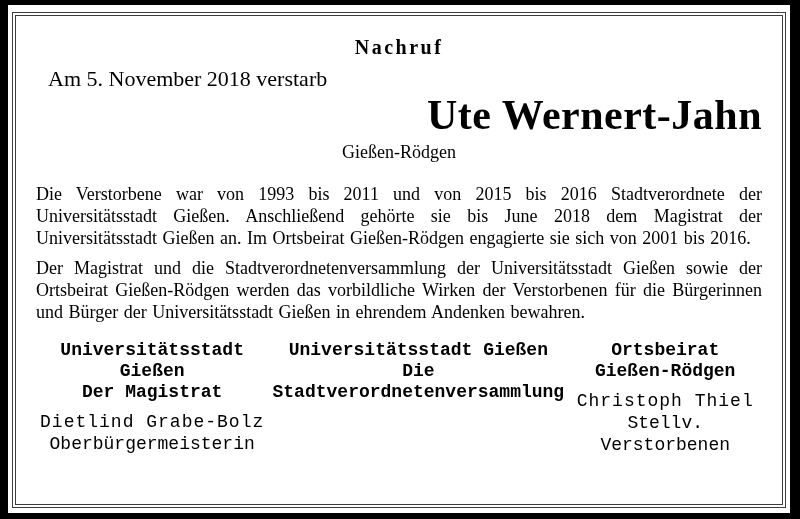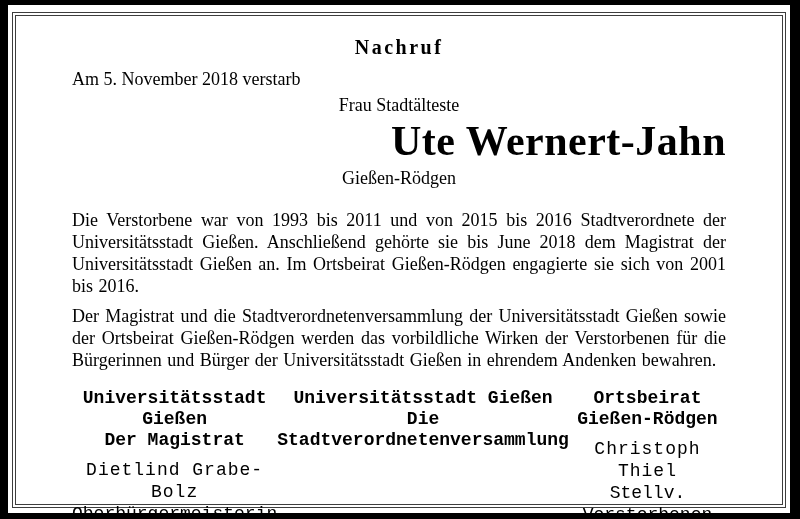--- a/index.html
+++ b/index.html
@@ -22,32 +22,33 @@
     top: 5px; left: 8px; right: 10px; bottom: 6px;
     background: #ffffff;
   }
   
   .notice {
     position: absolute;
     top: 7px; left: 4px; right: 4px; bottom: 5px;
     box-sizing: border-box;
     border: 4px double #3d3d3d;
     background: #ffffff;
-    padding: 0 56px;
+    padding: 0 20px;
   }
   .heading {
     text-align: center;
     font-weight: bold;
     font-size: 20px; line-height: 21px;
     letter-spacing: 2.5px;
     margin-top: 21px;
   }
   .date-line {
-    font-size: 18px; line-height: 22px;
+    font-size: 22px; line-height: 22px;
     margin-top: 10px;
+    margin-left: 12px;
   }
   .salutation {
     text-align: center;
     font-size: 18px; line-height: 22px;
     margin-top: 4px;
   }
   .deceased {
     text-align: right;
     font-weight: bold;
     font-size: 42px; line-height: 46px;
@@ -81,21 +82,20 @@
 <body>
 
 <div class="frame">
   <div class="mat">
     <div class="notice">
 
       <div class="heading">Nachruf</div>
 
       <div class="date-line">Am 5. November 2018 verstarb</div>
 
-      <div class="salutation">Frau Stadtälteste</div>
 
       <div class="deceased">Ute Wernert-Jahn</div>
 
       <div class="place">Gießen-Rödgen</div>
 
       <div class="para">Die Verstorbene war von 1993 bis 2011 und von 2015 bis 2016 Stadtverordnete der Universitätsstadt Gießen. Anschließend gehörte sie bis June 2018 dem Magistrat der Universitätsstadt Gießen an. Im Ortsbeirat Gießen-Rödgen engagierte sie sich von 2001 bis 2016.</div>
 
       <div class="para">Der Magistrat und die Stadtverordnetenversammlung der Universitätsstadt Gießen sowie der Ortsbeirat Gießen-Rödgen werden das vorbildliche Wirken der Verstorbenen für die Bürgerinnen und Bürger der Universitätsstadt Gießen in ehrendem Andenken bewahren.</div>
 
       <div class="signatures">

